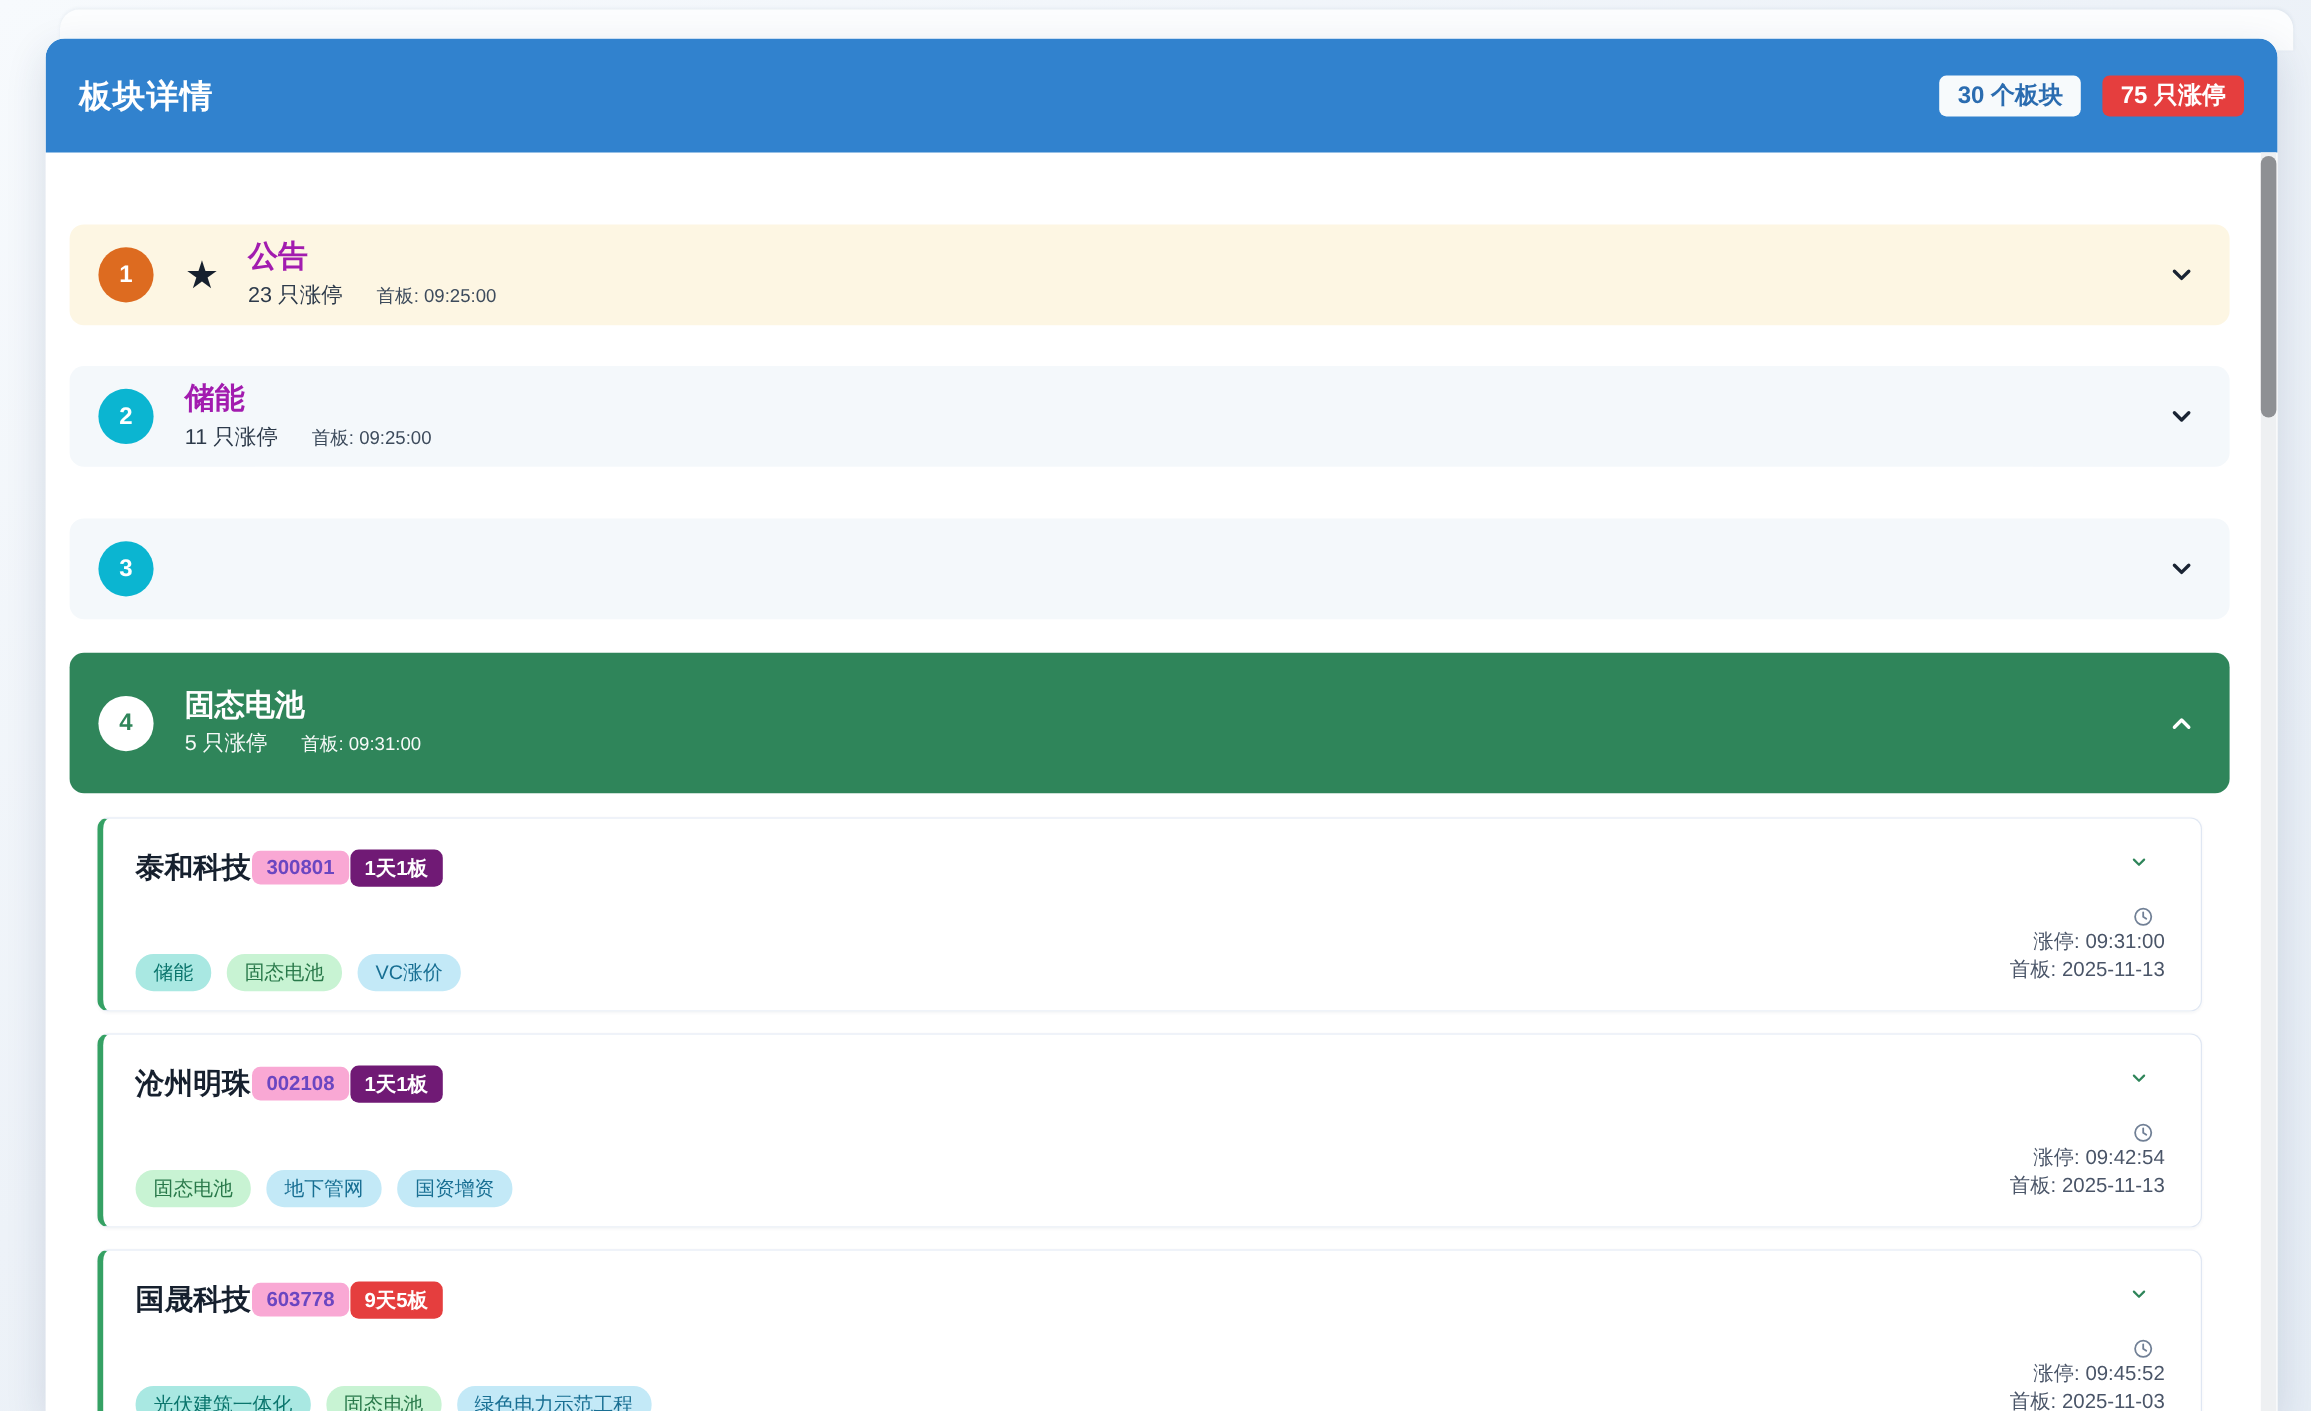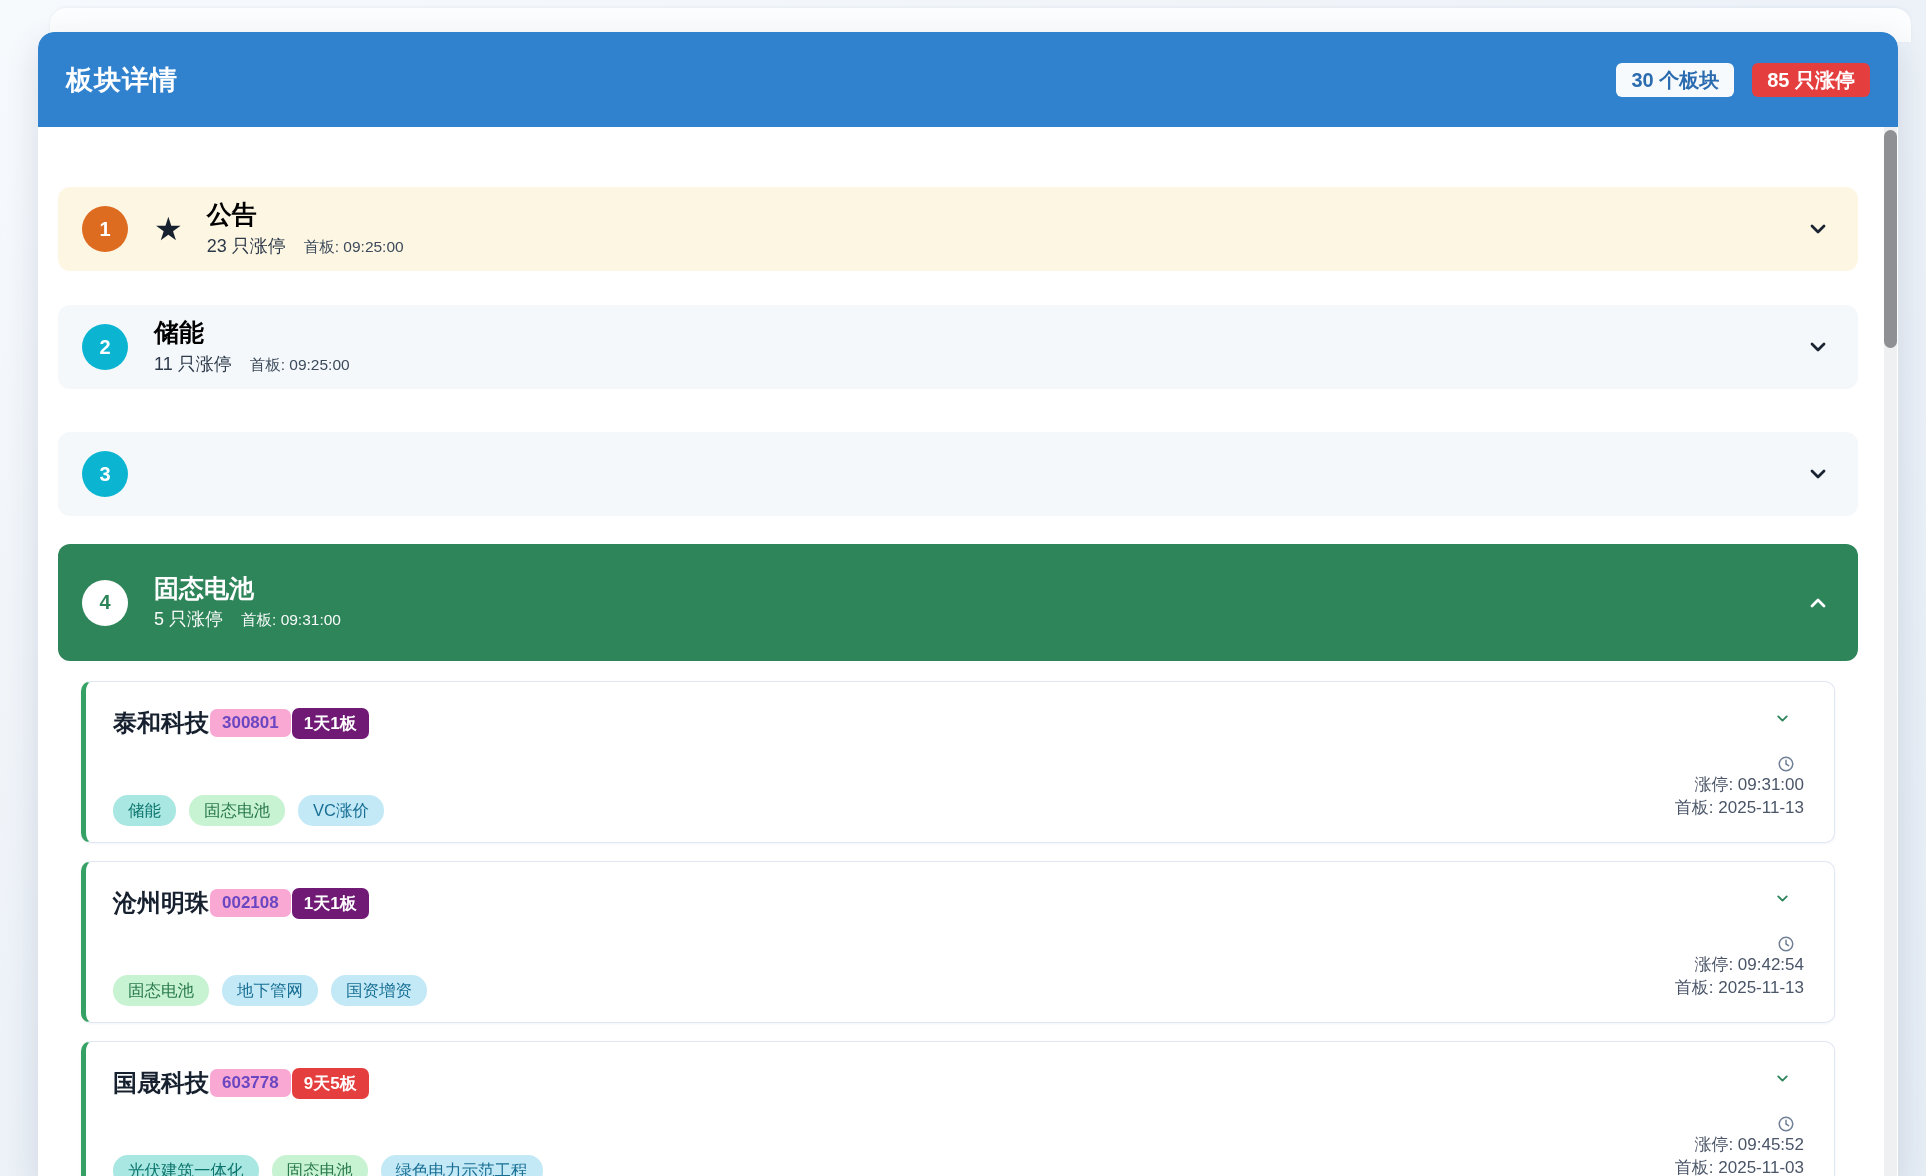--- a/index.html
+++ b/index.html
@@ -44,23 +44,23 @@
   .sector-row.green{background:#2f855a;}
   .rank-circle{
     width:46px;height:46px;border-radius:50%;flex:0 0 46px;
     display:flex;align-items:center;justify-content:center;
     color:#fff;font-size:20px;font-weight:bold;margin-right:26px;
   }
   .cream .rank-circle{background:#dd6b20;}
   .default .rank-circle{background:#0bb5d1;}
   .green .rank-circle{background:#ffffff;color:#2f855a;}
   .star{font-size:32px;color:#16202e;margin-right:24px;line-height:1;}
-  .sector-name{font-size:25px;font-weight:bold;color:#000000;line-height:1.15;}
+  .sector-name{font-size:25px;font-weight:bold;color:#a21caf;line-height:1.15;}
   .green .sector-name{color:#ffffff;}
-  .sector-meta{margin-top:5px;display:flex;align-items:baseline;gap:18px;}
+  .sector-meta{margin-top:5px;display:flex;align-items:baseline;gap:28px;}
   .sector-count{font-size:18px;color:#2d3a4a;}
   .sector-first{font-size:15.5px;color:#3d4b5c;}
   .green .sector-count,.green .sector-first{color:rgba(255,255,255,.96);}
   .sector-chevron{margin-left:auto;display:flex;color:#1a2433;}
   .green .sector-chevron{color:#ffffff;}
   .sector-chevron svg{width:24px;height:24px;}
   .expanded .sector-chevron svg{transform:rotate(180deg);}
 
   .stock-list{margin:0 23px;}
   .stock-card{
@@ -100,21 +100,21 @@
 <body>
 
 <div class="top-strip"></div>
 
 <div class="main-card">
 
   <div class="card-header">
     <span class="panel-title">板块详情</span>
     <div class="header-badges">
       <span class="badge badge-sectors">30 个板块</span>
-      <span class="badge badge-limitup">85 只涨停</span>
+      <span class="badge badge-limitup">75 只涨停</span>
     </div>
   </div>
 
   <div class="sector-list">
 
     <div>
 
         <div class="sector-row cream">
           <div class="rank-circle">1</div>
           <div class="star">★</div>

